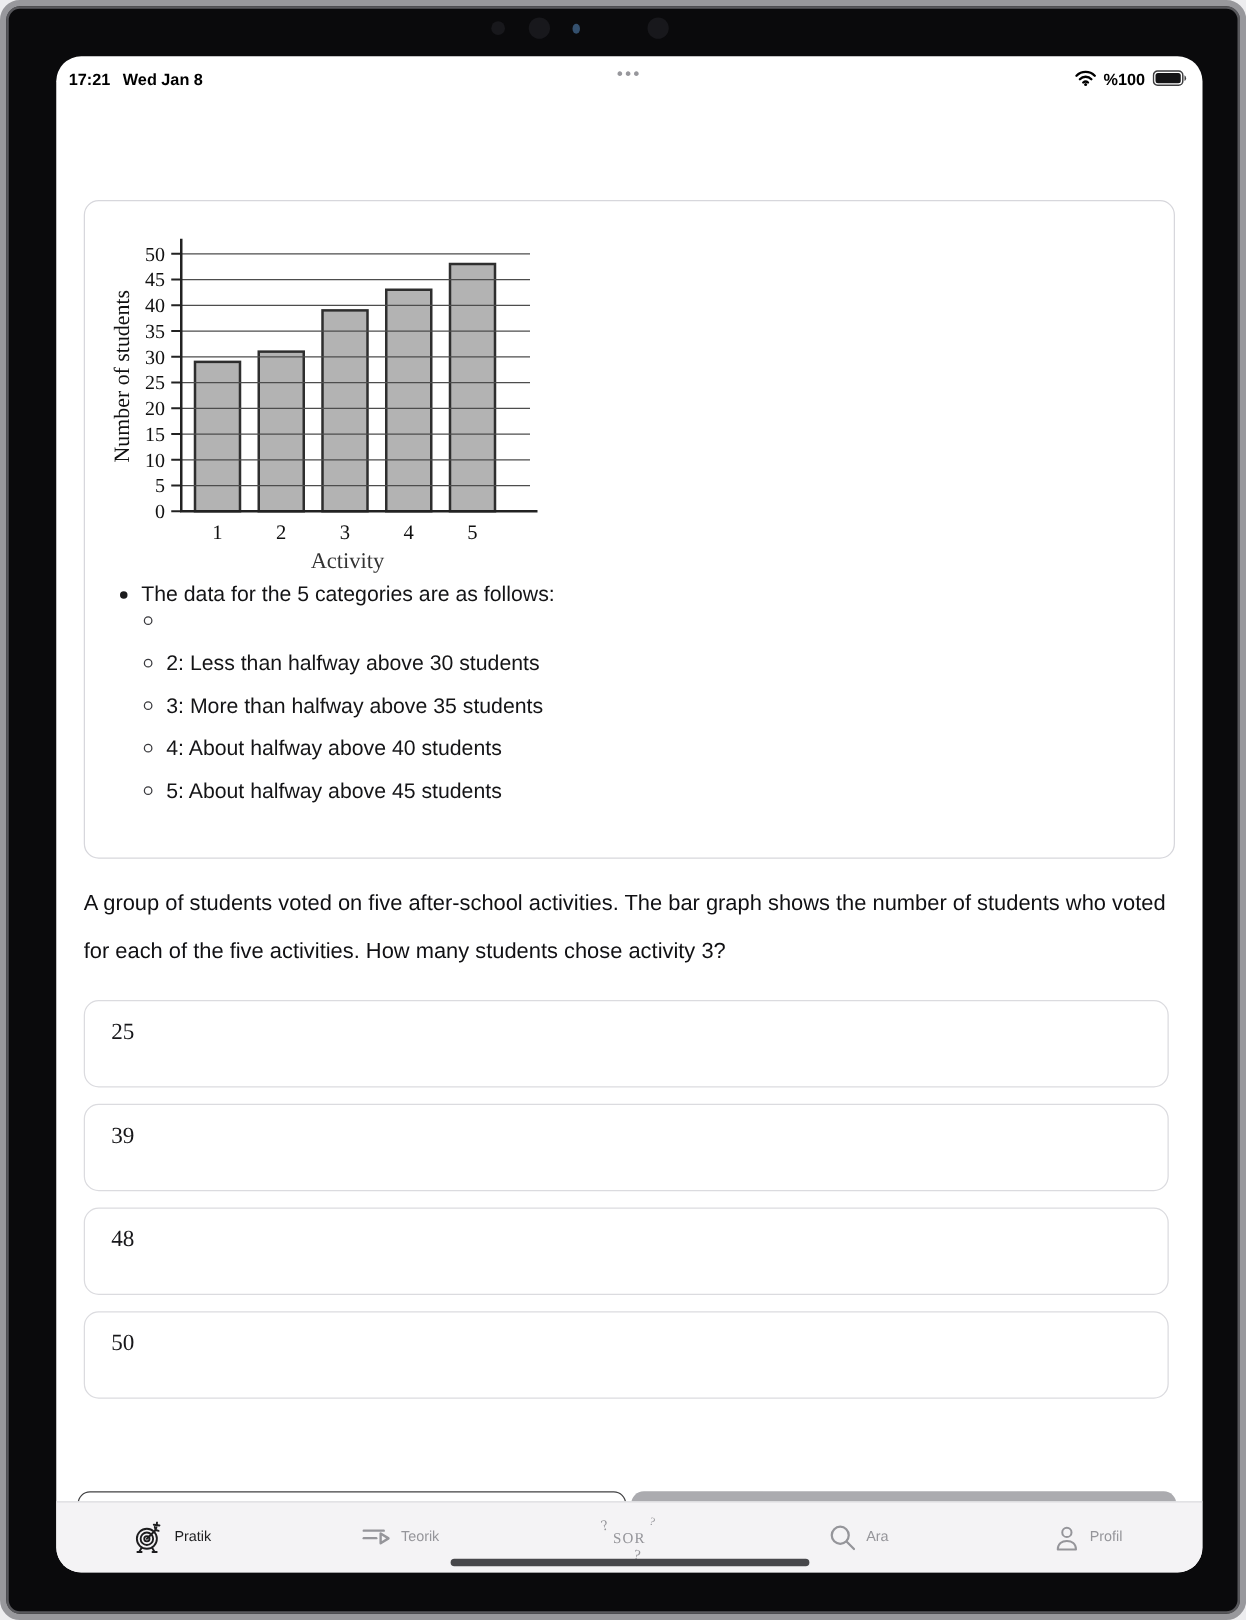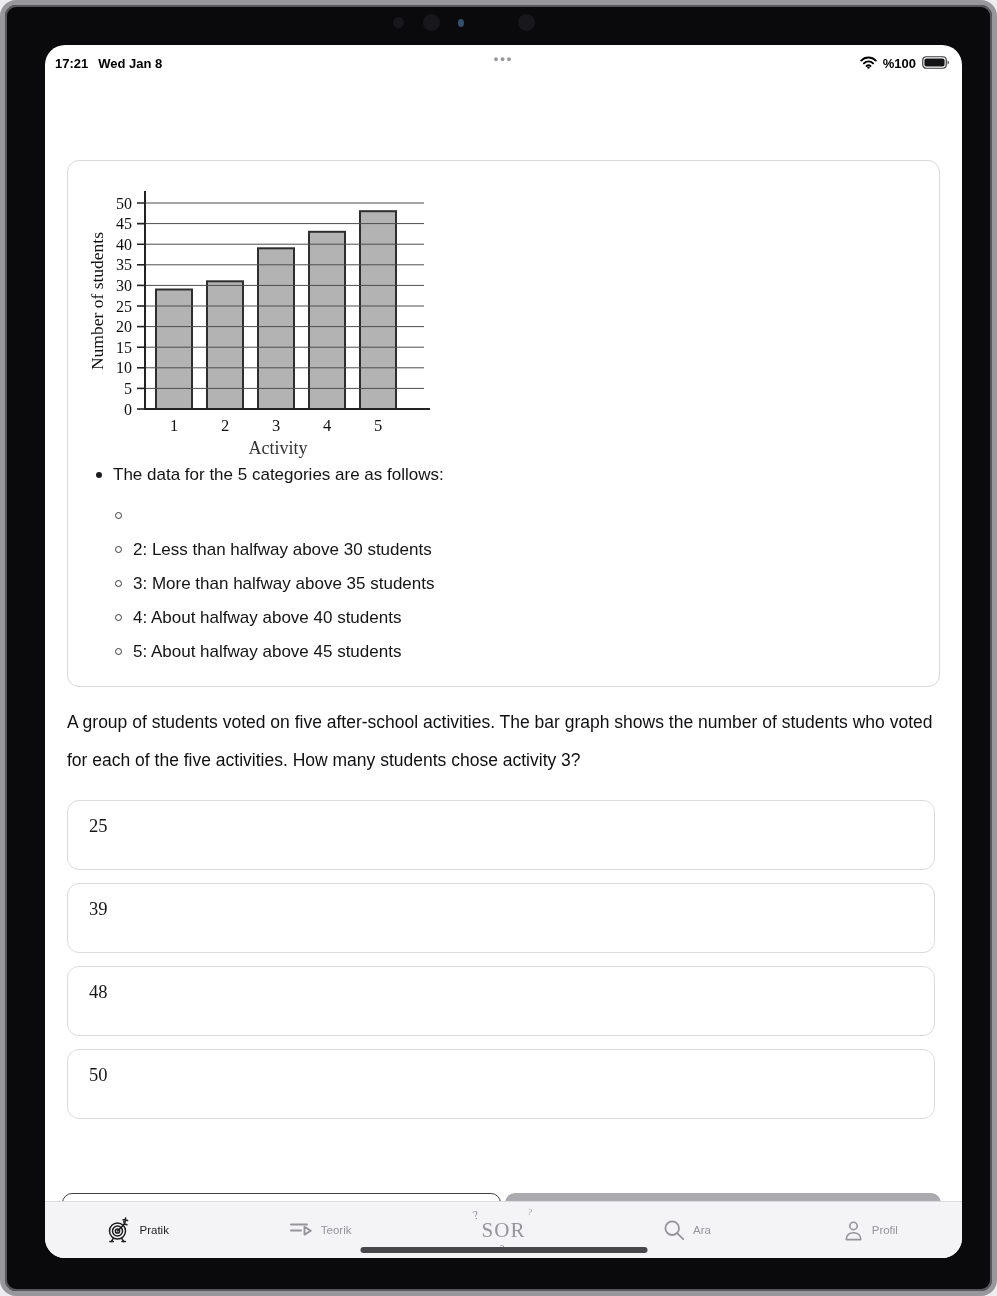--- a/index.html
+++ b/index.html
@@ -30,21 +30,21 @@
   .sb-center{position:absolute;left:50%;top:10px;transform:translateX(-50%);
     color:#97979c;font-size:13px;letter-spacing:2px;font-weight:700;line-height:8px;}
   .sb-right{display:flex;align-items:flex-start;gap:6px;font-weight:700;}
   
   .card{
     position:absolute;left:22px;top:115px;width:873px;height:527px;
     box-sizing:border-box;border:1px solid #d7d7dc;border-radius:12px;background:#fff;
   }
   .chart-wrap{margin:24px 0 0 20px;width:356px;}
   .bullets{margin:2px 0 0 28px;font-size:17px;color:#141416;}
-  .bullet-main{display:flex;align-items:flex-start;gap:11px;margin-bottom:20px;}
+  .bullet-main{display:flex;align-items:flex-start;gap:11px;margin-bottom:0;}
   .bullet-dot{width:6px;height:6px;border-radius:50%;background:#1c1c1e;margin-top:7px;flex:none;}
   .bullet-sub{display:flex;align-items:center;gap:11px;margin:0 0 13px 19px;height:21px;}
   .bullet-circle{width:7px;height:7px;border-radius:50%;border:1.5px solid #3a3a3e;box-sizing:border-box;flex:none;}
   
   .question{
     position:absolute;left:22px;top:658px;width:882px;
     font-size:17.5px;line-height:38px;color:#101013;
   }
   
   .options{position:absolute;left:22px;top:755px;width:868px;}
@@ -63,21 +63,21 @@
   
   .tabbar{
     position:absolute;left:0;right:0;top:1156px;height:57px;background:#f4f3f5;
     border-top:1px solid #dcdcdf;display:flex;box-sizing:border-box;
   }
   .tab-item{flex:1;display:flex;align-items:center;justify-content:center;gap:8px;
     color:#95959a;font-size:11.5px;cursor:pointer;}
   .tab-item.active{color:#1d1d1f;}
   .tab-icon{display:flex;align-items:center;}
   .sor-wrap{position:relative;font-family:"Liberation Serif","DejaVu Serif",serif;display:inline-block;}
-  .sor-text{font-size:21px;letter-spacing:1px;}
+  .sor-text{font-size:12px;letter-spacing:1px;}
   .sor-q{position:absolute;font-size:12px;}
   .sor-q.q1{left:-9px;top:-10px;transform:rotate(-14deg);}
   .sor-q.q2{right:-7px;top:-11px;font-size:9px;transform:rotate(16deg);}
   .sor-q.q3{left:17px;bottom:-14px;transform:rotate(10deg);}
   .home-indicator{
     position:absolute;left:50%;transform:translateX(-50%);bottom:5px;
     width:287px;height:6px;border-radius:3px;background:#47474b;z-index:9;
   }
 </style>
 </head>

